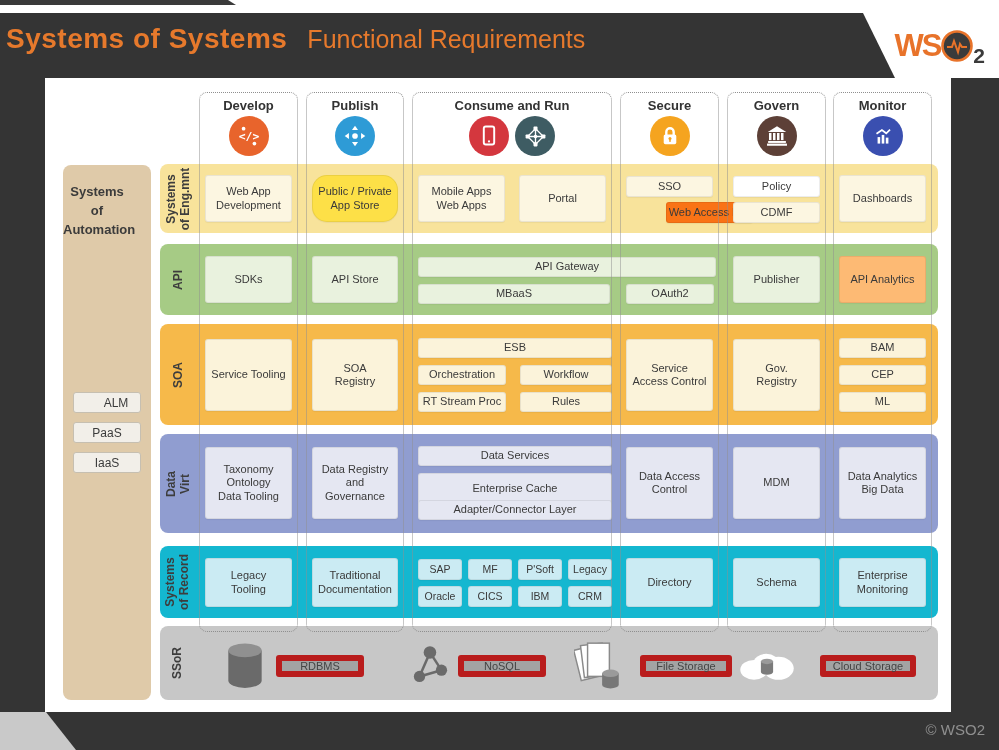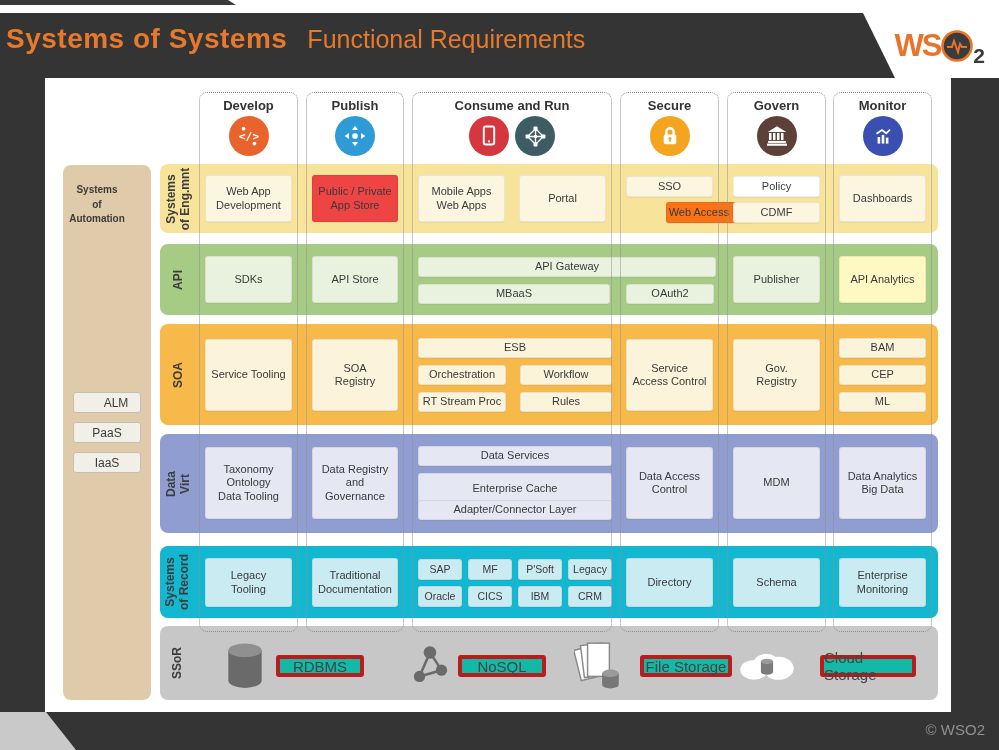--- a/index.html
+++ b/index.html
@@ -16,36 +16,36 @@
   #logobox{position:absolute;right:0;top:13px;width:144px;height:65px;background:#ffffff;
            clip-path:polygon(8px 0,100% 0,100% 100%,40px 100%);
            display:flex;align-items:center;justify-content:flex-end;padding-right:14px;box-sizing:border-box;}
   .logo-ws{color:#E8732A;font-size:31px;font-weight:bold;letter-spacing:-2px;}
   .logo-sub{color:#3b3b3b;font-size:21px;font-weight:bold;margin-top:20px;margin-left:-1px;}
   #bottomcorner{position:absolute;left:0;top:712px;width:76px;height:38px;background:#C9C9C9;
                 clip-path:polygon(0 0,46px 0,100% 100%,0 100%);}
   #copyright{position:absolute;right:14px;top:721px;font-size:15px;color:#8f8f8f;}
   #sidebar{position:absolute;left:63px;top:165px;width:88px;height:535px;background:#DFCAA9;border-radius:8px;}
   .sb-title{position:absolute;left:63px;top:183px;width:68px;text-align:center;font-weight:bold;
-            font-size:10px;color:#3b3b3b;white-space:pre-line;line-height:1.45;}
+            font-size:13px;color:#3b3b3b;white-space:pre-line;line-height:1.45;}
   .band{position:absolute;left:160px;width:778px;border-radius:8px;}
   .rowlabel{position:absolute;display:flex;align-items:center;justify-content:center;text-align:center;
             font-weight:bold;font-size:12px;color:#3d3d3d;white-space:pre-line;line-height:1.15;
             transform:rotate(-90deg);}
   .cell{position:absolute;display:flex;align-items:center;justify-content:center;text-align:center;
         font-size:11px;line-height:1.22;color:#3a3a3a;border-radius:3px;white-space:pre-line;
         border:1px solid rgba(0,0,0,0.07);box-shadow:0 1px 1px rgba(0,0,0,0.05);box-sizing:border-box;}
   .cell.small{font-size:10.5px;}
   .colbox{position:absolute;top:92px;height:540px;border:1.6px dotted #8f8f8f;border-radius:8px;
           box-sizing:border-box;pointer-events:none;}
   .collabel{position:absolute;top:98px;height:16px;text-align:center;font-weight:bold;font-size:13px;color:#333;}
   .iconrow{position:absolute;top:116px;display:flex;justify-content:center;gap:6px;}
   .circle{width:40px;height:40px;border-radius:50%;display:flex;align-items:center;justify-content:center;}
-  .pill{position:absolute;background:#14b8a6;border:4px solid #b91c1c;border-radius:3px;display:flex;
-        align-items:center;justify-content:center;font-size:15px;color:#444;box-sizing:border-box;}
+  .pill{position:absolute;background:#a3a3a3;border:6px solid #b91c1c;border-radius:3px;display:flex;
+        align-items:center;justify-content:center;font-size:11px;color:#444;box-sizing:border-box;}
   .sbpill{background:#F2EFE9;border:1px solid #c6bfb1;font-size:12px;color:#3b3b3b;}
   .ssor-icon{position:absolute;display:flex;align-items:center;justify-content:center;}
 </style>
 </head>
 <body>
 
 <div id="canvas">
   <div id="card"></div>
   <div id="topstrip"></div>
   <div id="topnotch"></div>
@@ -67,39 +67,39 @@
 of
 Automation</div>
 
   <div id="bottomcorner"></div>
   <div id="copyright">© WSO2</div>
 <div class="band" style="left: 160px; top: 164px; width: 778px; height: 69px; background: rgb(248, 227, 155);"></div>
     <div class="rowlabel" style="left: 143.5px; top: 181.5px; width: 69px; height: 34px;">Systems
 of Eng.mnt</div>
     <div class="cell" style="left: 205px; top: 175px; width: 87px; height: 47px; background: rgb(252, 246, 225);">Web App
 Development</div>
-    <div class="cell" style="left: 312px; top: 175px; width: 86px; height: 47px; background: #ef4444;">Public / Private
+    <div class="cell" style="left: 312px; top: 175px; width: 86px; height: 47px; background: #fde047; border-radius: 15px;">Public / Private
 App Store</div>
     <div class="cell" style="left: 418px; top: 175px; width: 87px; height: 47px; background: rgb(252, 246, 225);">Mobile Apps
 Web Apps</div>
     <div class="cell" style="left: 519px; top: 175px; width: 87px; height: 47px; background: rgb(252, 246, 225);">Portal</div>
     <div class="cell" style="left: 626px; top: 176px; width: 87px; height: 21px; background: rgb(252, 246, 225);">SSO</div>
     <div class="cell" style="left: 626px; top: 202px; width: 87px; height: 21px; background: #f97316; margin-left: 40px;">Web Access Mgt</div>
     <div class="cell" style="left: 733px; top: 176px; width: 87px; height: 21px; background: rgb(255, 255, 255);">Policy</div>
     <div class="cell" style="left: 733px; top: 202px; width: 87px; height: 21px; background: rgb(252, 246, 225);">CDMF</div>
     <div class="cell" style="left: 839px; top: 175px; width: 87px; height: 47px; background: rgb(252, 246, 225);">Dashboards</div>
     <div class="band" style="left: 160px; top: 244px; width: 778px; height: 71px; background: rgb(166, 203, 133);"></div>
     <div class="rowlabel" style="left: 142.5px; top: 262.5px; width: 71px; height: 34px;">API</div>
     <div class="cell" style="left: 205px; top: 256px; width: 87px; height: 47px; background: rgb(233, 242, 222);">SDKs</div>
     <div class="cell" style="left: 312px; top: 256px; width: 86px; height: 47px; background: rgb(233, 242, 222);">API Store</div>
     <div class="cell" style="left: 418px; top: 257px; width: 298px; height: 20px; background: rgb(233, 242, 222);">API Gateway</div>
     <div class="cell" style="left: 418px; top: 284px; width: 192px; height: 20px; background: rgb(233, 242, 222);">MBaaS</div>
     <div class="cell" style="left: 626px; top: 284px; width: 88px; height: 20px; background: rgb(233, 242, 222);">OAuth2</div>
     <div class="cell" style="left: 733px; top: 256px; width: 87px; height: 47px; background: rgb(233, 242, 222);">Publisher</div>
-    <div class="cell" style="left: 839px; top: 256px; width: 87px; height: 47px; background: #fef9c3;">API Analytics</div>
+    <div class="cell" style="left: 839px; top: 256px; width: 87px; height: 47px; background: #fdba74;">API Analytics</div>
     <div class="band" style="left: 160px; top: 324px; width: 778px; height: 101px; background: rgb(246, 185, 74);"></div>
     <div class="rowlabel" style="left: 127.5px; top: 357.5px; width: 101px; height: 34px;">SOA</div>
     <div class="cell" style="left: 205px; top: 339px; width: 87px; height: 72px; background: rgb(251, 243, 218);">Service Tooling</div>
     <div class="cell" style="left: 312px; top: 339px; width: 86px; height: 72px; background: rgb(251, 243, 218);">SOA
 Registry</div>
     <div class="cell" style="left: 418px; top: 338px; width: 194px; height: 20px; background: rgb(251, 243, 218);">ESB</div>
     <div class="cell" style="left: 418px; top: 365px; width: 88px; height: 20px; background: rgb(251, 243, 218);">Orchestration</div>
     <div class="cell" style="left: 520px; top: 365px; width: 92px; height: 20px; background: rgb(251, 243, 218);">Workflow</div>
     <div class="cell" style="left: 418px; top: 392px; width: 88px; height: 20px; background: rgb(251, 243, 218);">RT Stream Proc</div>
     <div class="cell" style="left: 520px; top: 392px; width: 92px; height: 20px; background: rgb(251, 243, 218);">Rules</div>

